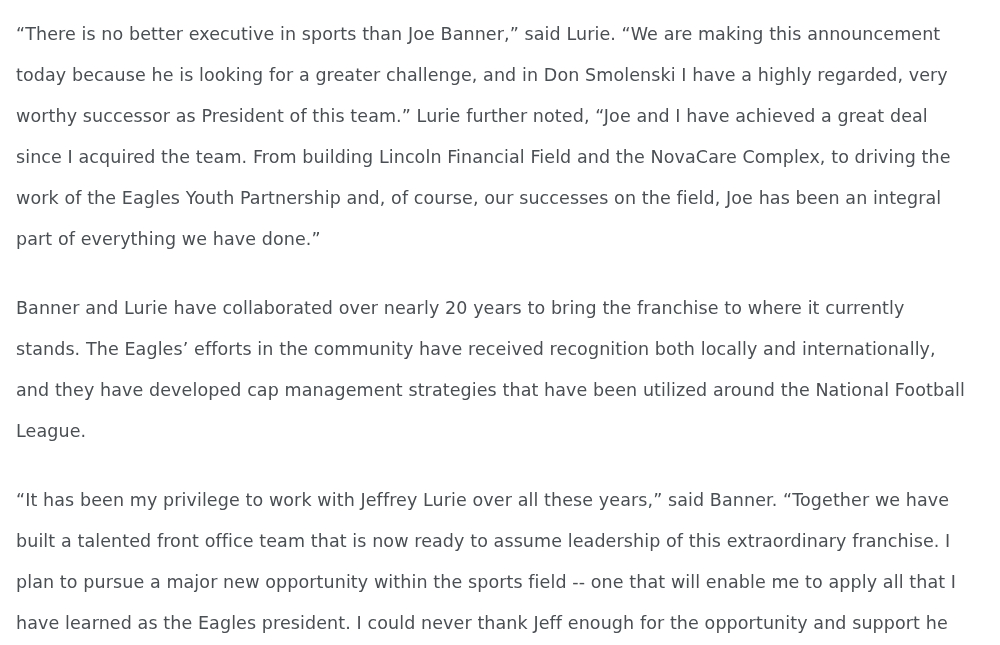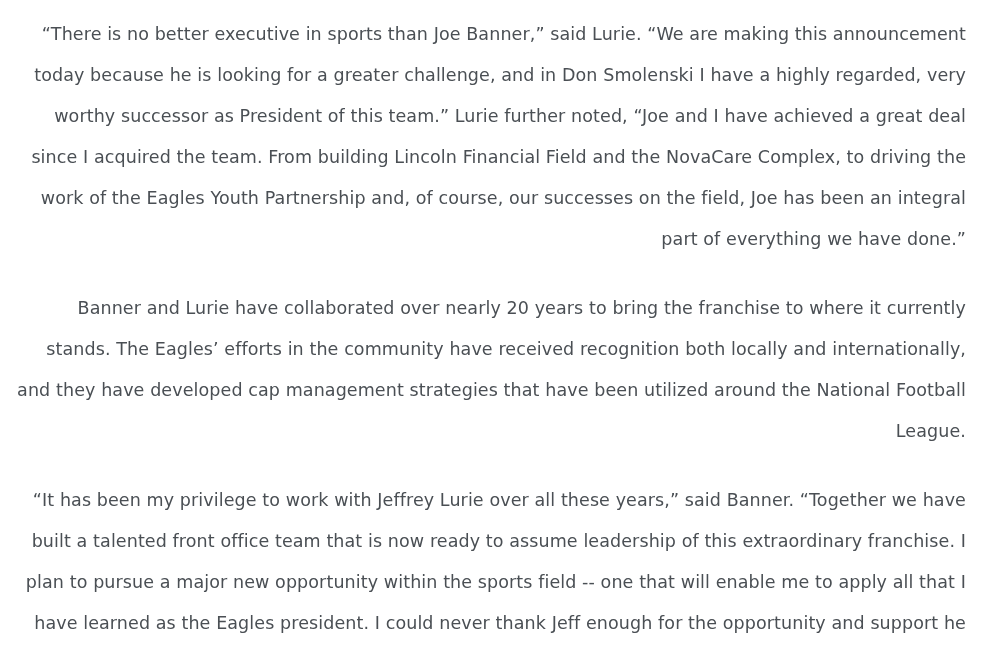--- a/index.html
+++ b/index.html
@@ -17,21 +17,21 @@
     width: 1000px;
     padding: 14px 34px 0 16px;
   }
   .article p {
     margin: 0 0 28px 0;
     color: #4a4f54;
     font-family: "DejaVu Sans", sans-serif;
     font-size: 17.5px;
     line-height: 41px;
     letter-spacing: 0.1px;
-    text-align: right;
+    text-align: left;
     font-weight: 400;
   }
   .article p:last-child {
     margin-bottom: 0;
   }
 </style>
 </head>
 <body>
 
 <div class="article">

